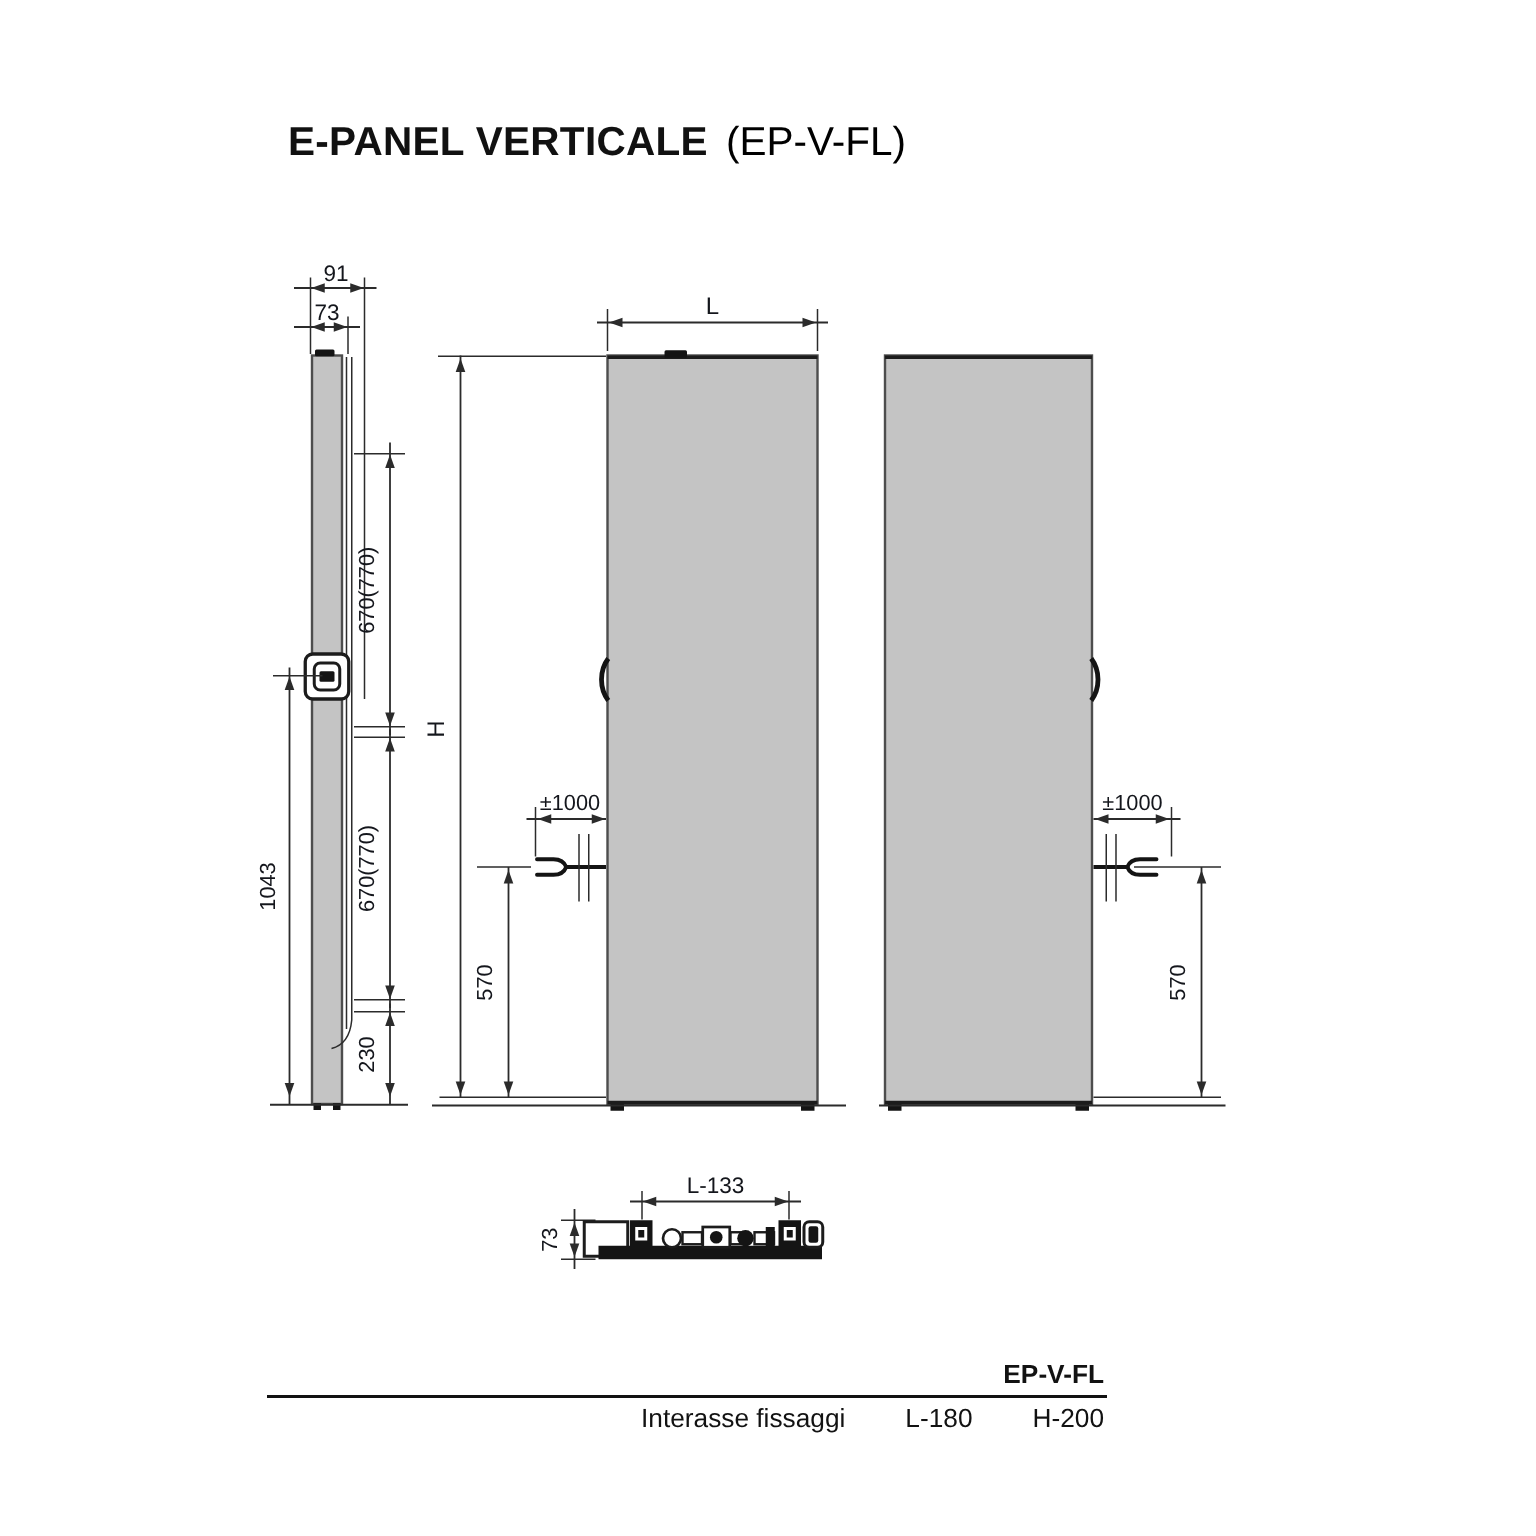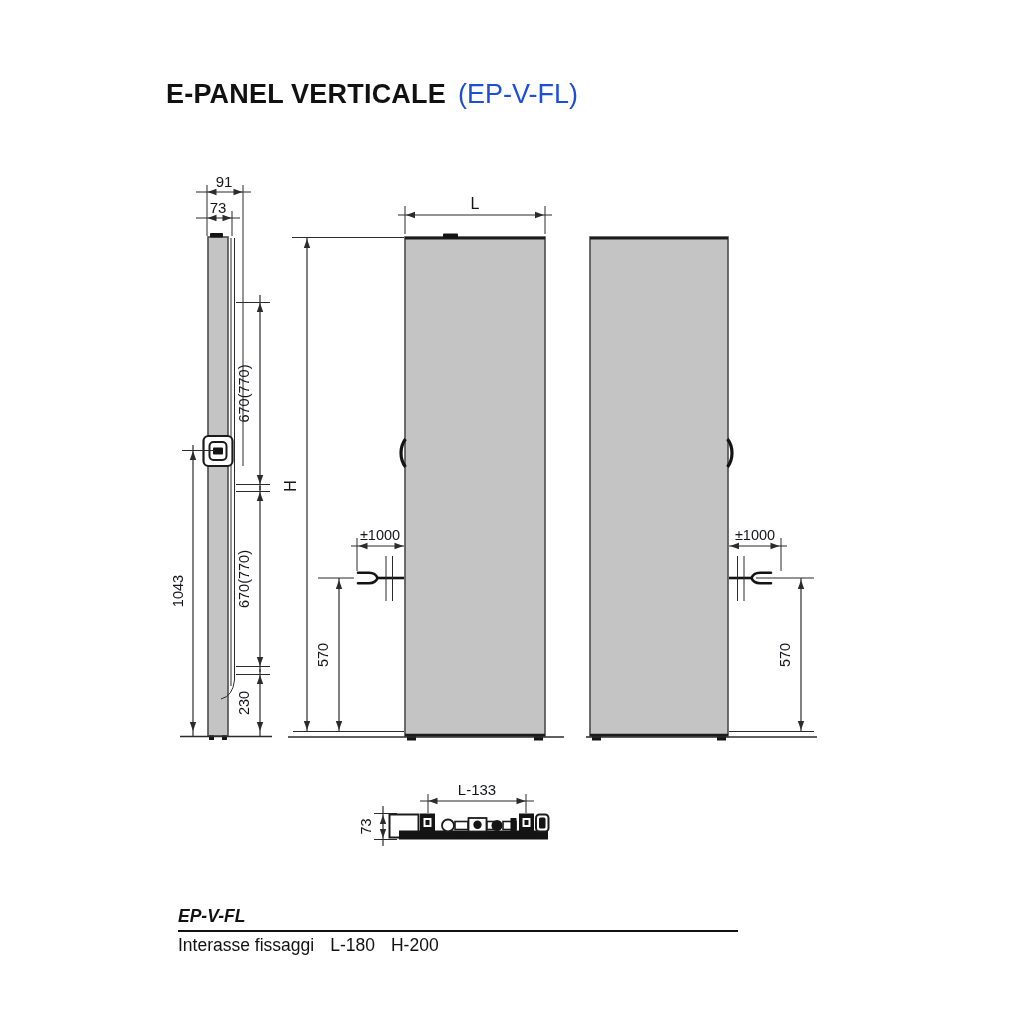--- a/index.html
+++ b/index.html
@@ -1,37 +1,37 @@
 <!DOCTYPE html>
 <html><head>
 <meta charset="utf-8">
 <style>
   html,body{margin:0;padding:0;background:#ffffff;}
   .page{position:relative;width:1024px;height:1024px;background:#fff;overflow:hidden;
         font-family:"Liberation Sans", sans-serif;}
-  .title{position:absolute;left:166px;top:80px;display:flex;gap:12px;align-items:baseline;
+  .title{position:absolute;left:192px;top:80px;display:flex;gap:12px;align-items:baseline;
          font-size:27px;line-height:1.1;color:#111;}
   .title .t-bold{font-weight:700;letter-spacing:0.2px;}
-  .title .t-light{font-weight:400;color:#1d4ed8;}
+  .title .t-light{font-weight:400;color:#000000;}
   svg.drawing{position:absolute;left:0;top:0;}
   .dim-line{stroke:#2b2b2b;stroke-width:1.2;fill:none;}
   .ext-line{stroke:#2b2b2b;stroke-width:1;fill:none;}
   .floor-line{stroke:#2b2b2b;stroke-width:1.4;fill:none;}
   .panel{stroke:#4d4d4d;stroke-width:1.6;}
   .edge{stroke:#1c1c1c;stroke-width:2.4;fill:none;}
   .detail{fill:#141414;}
   .detail-stroke{stroke:#141414;fill:none;}
   .part{fill:#ffffff;stroke:#1c1c1c;}
   .dim-text{font-family:"Liberation Sans", sans-serif;font-size:15px;fill:#14161c;}
   .dim-text.sm{font-size:14.5px;}
   .dim-text.lg{font-size:16px;}
   .spec-table{position:absolute;left:178px;top:906px;width:560px;color:#121212;}
-  .spec-model{font-weight:700;font-size:17.5px;padding-bottom:3px;padding-right:2px;font-style:italic;}
+  .spec-model{text-align:right;font-weight:700;font-size:17.5px;padding-bottom:3px;padding-right:2px;}
   .spec-rule{border-bottom:2.2px solid #111;}
-  .spec-row{display:flex;gap:16px;font-size:17.5px;padding-top:3px;padding-right:2px;}
+  .spec-row{display:flex;justify-content:flex-end;gap:40px;font-size:17.5px;padding-top:3px;padding-right:2px;}
 </style>
 </head>
 <body>
 
 <div class="page">
 
   <h1 class="title" style="margin:0;">
     <span class="t-bold">E-PANEL VERTICALE</span>
     <span class="t-light">(EP-V-FL)</span>
   </h1>

